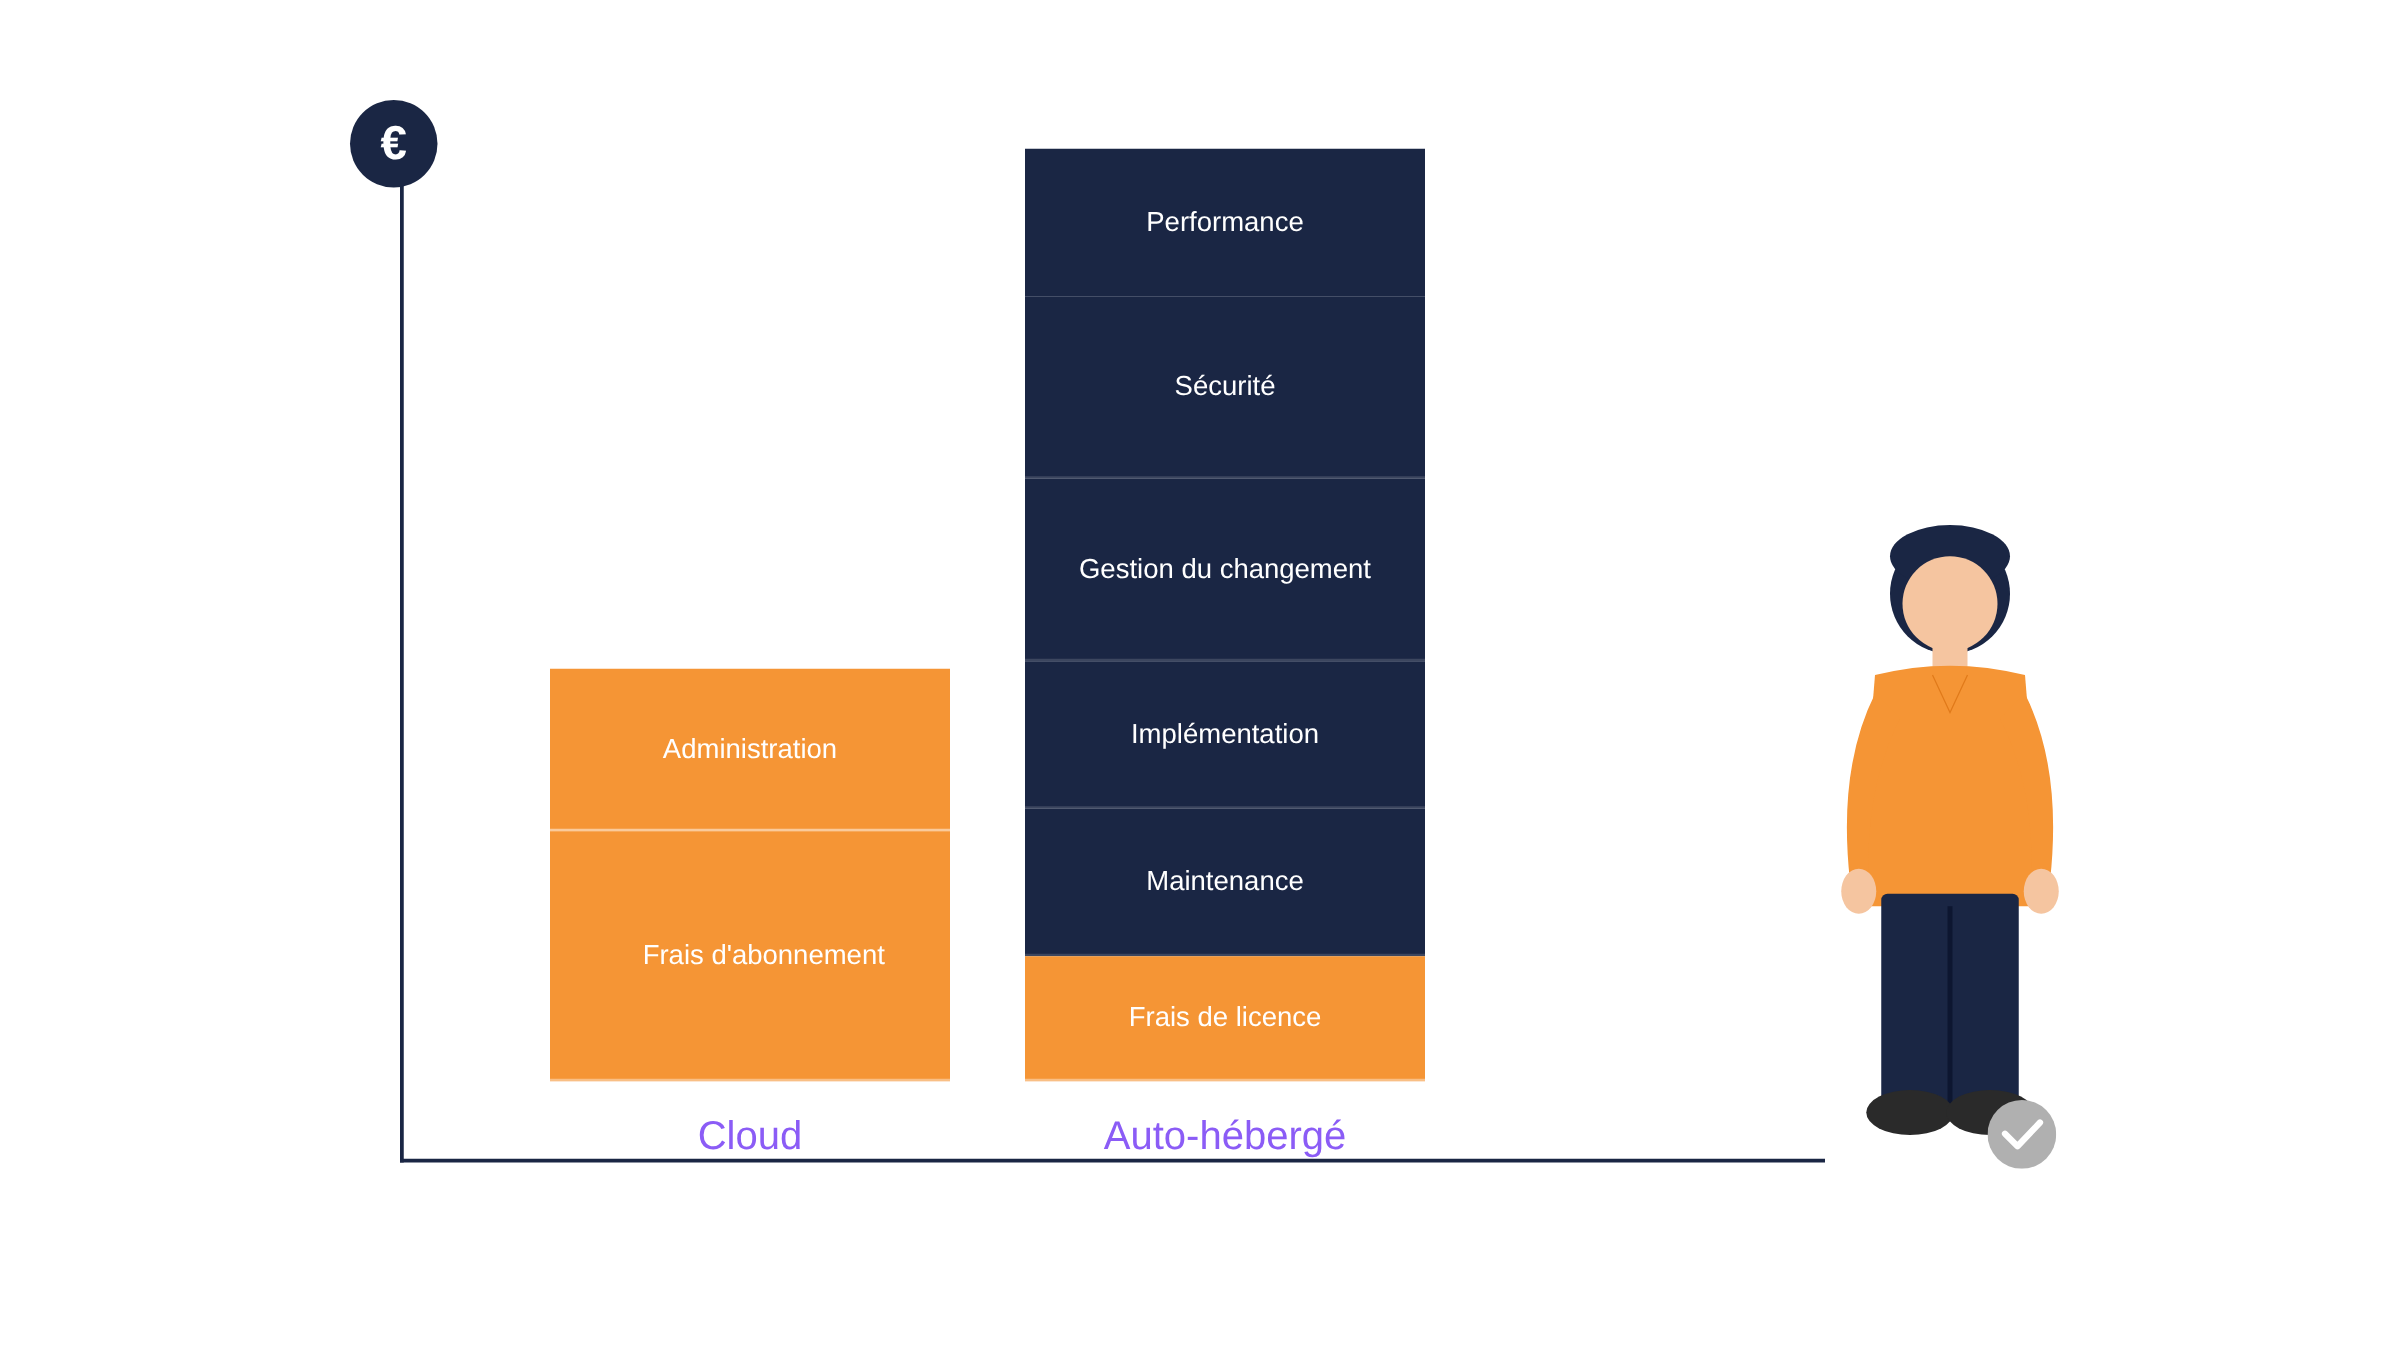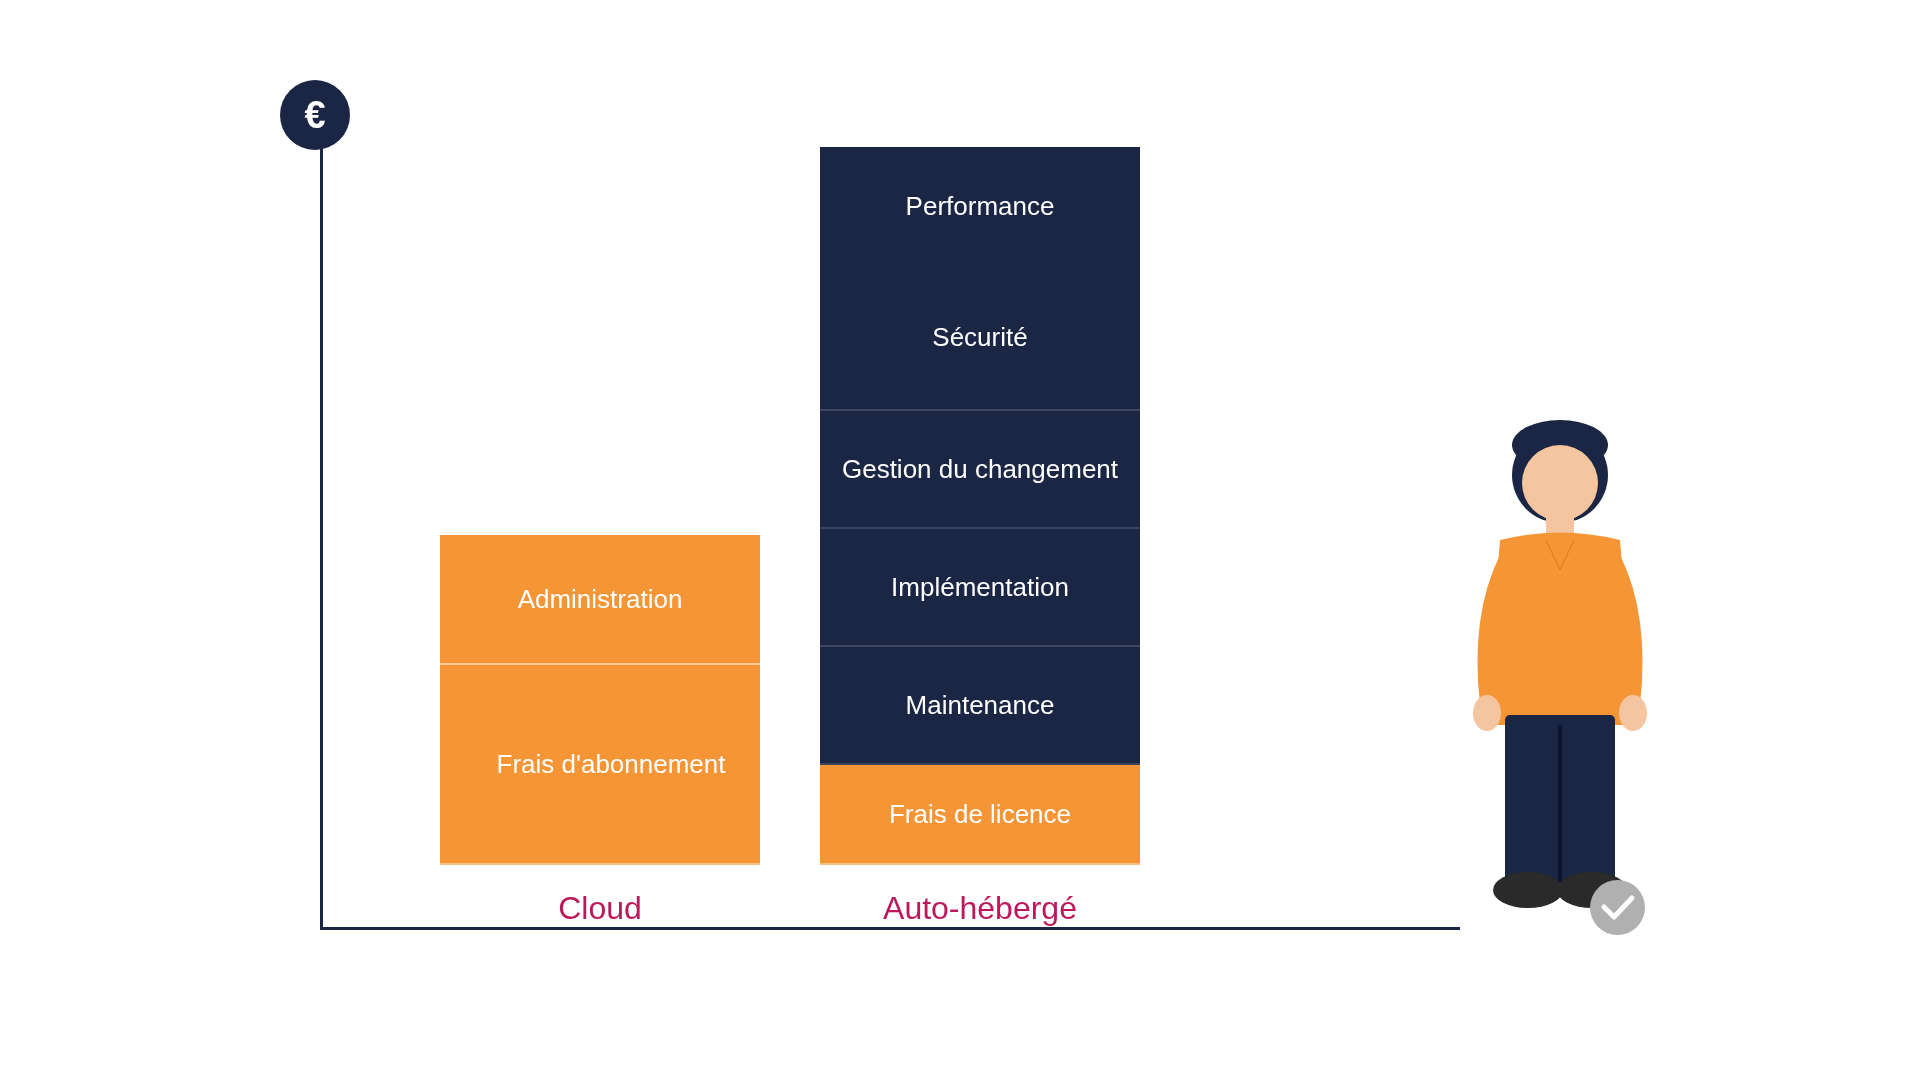--- a/index.html
+++ b/index.html
@@ -90,21 +90,21 @@
       display: flex;
       flex-direction: column-reverse;
       width: 320px;
     }
 
     .bar-segment {
       display: flex;
       align-items: center;
       justify-content: center;
       color: white;
-      font-size: 26px;
+      font-size: 22px;
       font-weight: 500;
       text-align: center;
       padding: 8px 10px;
     }
 
     .bar-segment.orange {
       background: #f59535;
       border-bottom: 2px solid rgba(255,255,255,0.4);
     }
 
@@ -117,21 +117,21 @@
       border-bottom: 2px solid rgba(255,255,255,0.15);
     }
 
     .bar-segment.navy:last-child {
       border-bottom: none;
     }
 
     .bar-label {
       margin-top: 25px;
       font-size: 32px;
-      color: #be185d;
+      color: #8b5cf6;
       text-align: center;
       font-weight: 400;
     }
 
     
     .person-figure {
       position: absolute;
       right: 10px;
       bottom: 55px;
       width: 180px;
@@ -169,21 +169,21 @@
         </div>
         <div class="bar-label">Cloud</div>
       </div>
 
       <div class="bar-group">
         <div class="bar">
 
           <div class="bar-segment orange" style="height:100px;">Frais de licence</div>
           <div class="bar-segment navy" style="height:118px;">Maintenance</div>
           <div class="bar-segment navy" style="height:118px;">Implémentation</div>
-          <div class="bar-segment navy" style="height:118px;">Gestion du changement</div>
+          <div class="bar-segment navy" style="height:146px;">Gestion du changement</div>
           <div class="bar-segment navy" style="height:146px;">Sécurité</div>
           <div class="bar-segment navy" style="height:118px;">Performance</div>
         </div>
         <div class="bar-label">Auto-hébergé</div>
       </div>
 
     </div>
 
     <div class="person-figure">
       <svg viewBox="0 0 180 520" xmlns="http://www.w3.org/2000/svg" width="180" height="520">

